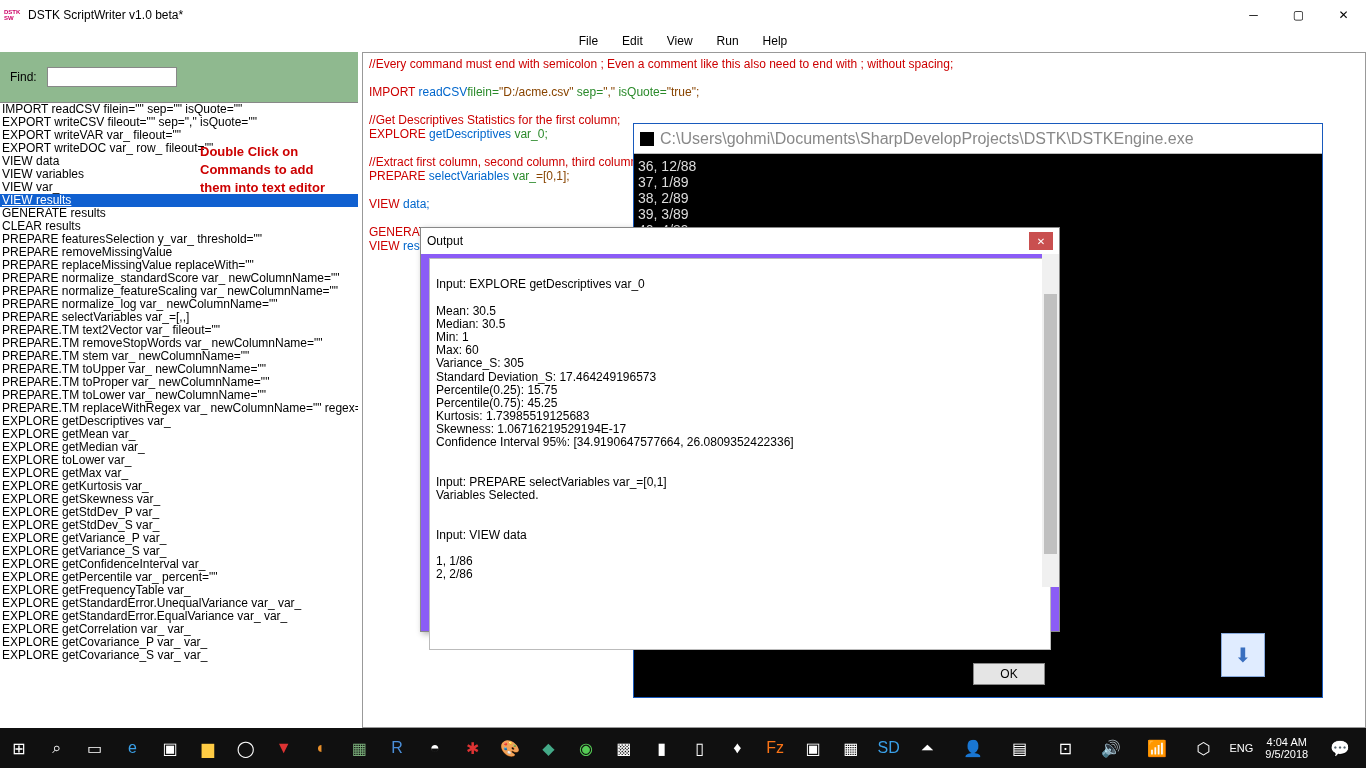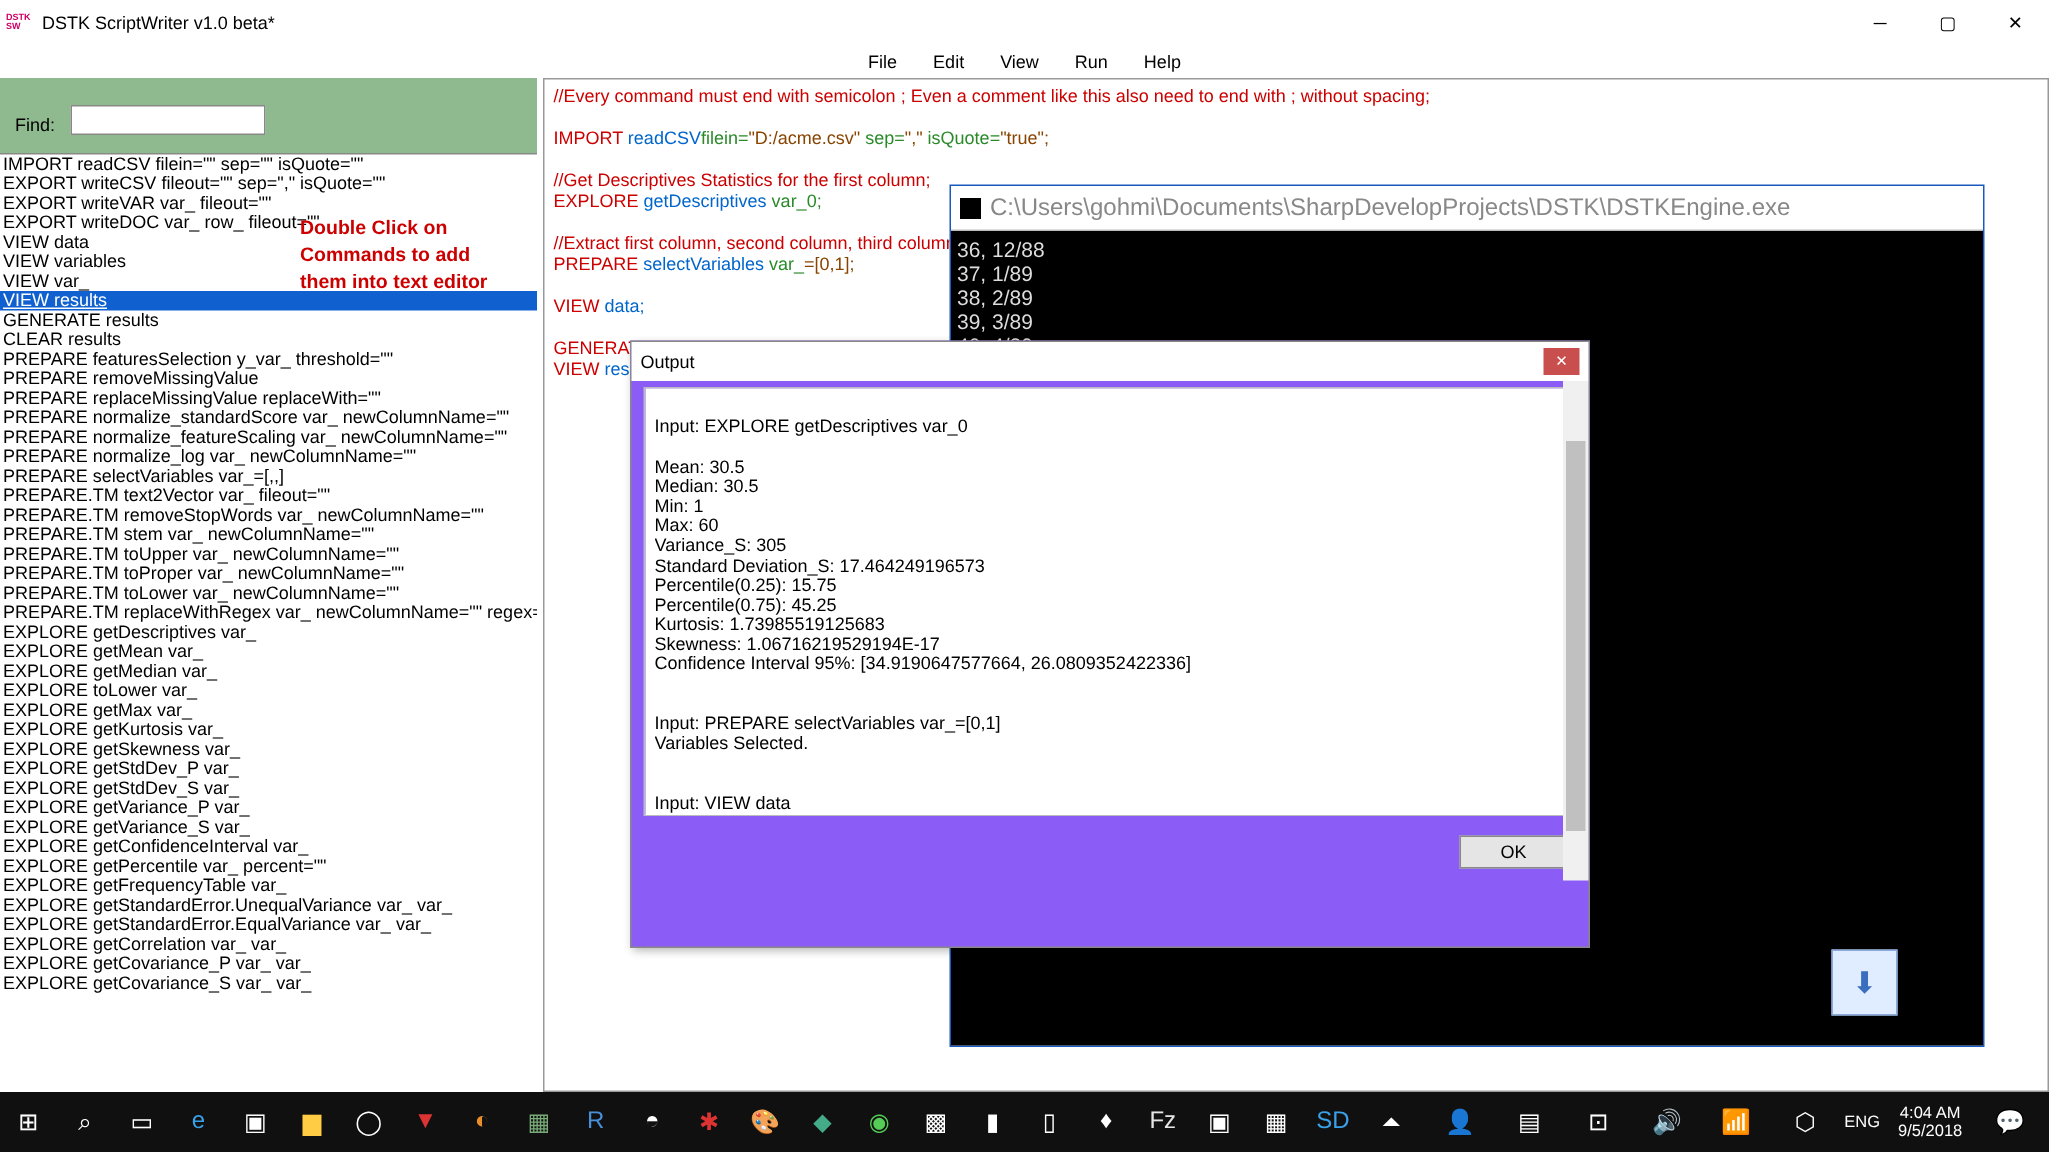--- a/index.html
+++ b/index.html
@@ -6,21 +6,21 @@
 body { width:1366px; height:768px; background:#fff; overflow:hidden; position:relative; }
 .titlebar { height:30px; display:flex; align-items:center; background:#fff; padding-left:4px; }
 .app-icon { width:18px; height:18px; display:flex; flex-direction:column; font-size:6px; font-weight:bold; color:#cc0066; margin-right:6px; line-height:1; justify-content:center; }
 .title-text { font-size:12px; flex:1; }
 .win-controls { display:flex; }
 .win-btn { width:45px; height:30px; display:flex; align-items:center; justify-content:center; font-size:12px; cursor:default; }
 .menubar { height:22px; display:flex; align-items:center; background:#fff;justify-content:center; }
 .menubar span { padding:2px 12px; font-size:12px; cursor:default; }
 .workspace { position:absolute; top:52px; left:0; right:0; bottom:40px; display:flex; }
 .left-panel { width:358px; display:flex; flex-direction:column; }
-.find-bar { background:#8fb98f; height:50px; padding:12px 10px; display:flex; align-items:flex-end; gap:10px; }
+.find-bar { background:#8fb98f; height:50px; padding:12px 10px; display:flex; align-items:center; gap:10px; }
 .find-bar label { font-size:12px; }
 .find-bar input { width:130px; height:20px; border:1px solid #888; font-size:12px; }
 .cmd-list { flex:1; background:#fff; border-top:1px solid #888; overflow:hidden; position:relative; }
 .cmd-item { font-size:12px; line-height:13px; padding:0 2px; white-space:nowrap; cursor:pointer; }
 .cmd-item.selected { background:#1060d0; color:#fff;text-decoration:underline; }
 .hint-text { position:absolute; top:40px; left:200px; width:140px; color:#cc0000; font-size:13px; font-weight:600; line-height:1.4; }
 .right-panel { flex:1; position:relative; border:1px solid #999; margin-left:4px; }
 .editor { padding:4px 6px; font-size:12px; font-family:Tahoma,sans-serif; white-space:pre; }
 .tok-comment { color:#cc0000; }
 .tok-key { color:#cc0000; }
@@ -28,21 +28,21 @@
 .tok-param { color:#2a8a2a; }
 .tok-str { color:#884400; }
 .console-win { position:absolute; top:70px; left:270px; width:690px; height:575px; background:#fff; border:1px solid #185abd; }
 .console-title { height:30px; display:flex; align-items:center; padding-left:6px; font-size:16px; color:#888; border-bottom:1px solid #bbb; background:#fff;}
 .console-title-icon { width:14px; height:14px; background:#000; margin-right:6px; }
 .console-body { background:#000; color:#ddd; font-family:Consolas,monospace; font-size:14px; padding:4px; height:calc(100% - 30px); overflow:hidden;}
 .output-dialog { position:absolute; top:227px; left:420px; width:640px; height:405px; background:#8b5cf6; border:1px solid #888; box-shadow:2px 2px 6px rgba(0,0,0,.3); z-index:10;}
 .dlg-title { height:26px; display:flex; align-items:center; padding:0 6px; font-size:12px; background:#fff;}
 .dlg-title span { flex:1; }
 .dlg-close { width:24px; height:18px; background:#c94f4f; color:#fff; display:flex; align-items:center; justify-content:center; font-size:10px; cursor:pointer;}
-.dlg-body { height:286px; margin:4px 8px; border:1px solid #bbb; padding:6px; font-size:12px; overflow-y:scroll; background:#fff;}
+.dlg-body { height:392px; margin:4px 8px; border:1px solid #bbb; padding:6px; font-size:12px; overflow-y:scroll; background:#fff;}
 .dlg-body div { line-height:1.1; white-space:pre; }
 .dlg-footer { height:40px; display:flex; justify-content:flex-end; align-items:center; padding-right:14px;}
 .ok-btn { width:72px; height:22px; border:1px solid #888; background:#e5e5e5; font-size:12px; cursor:pointer;}
 .download-icon { position:absolute; right:100px; bottom:50px; width:44px; height:44px; border:1px solid #88aadd; background:#e0ecff; display:flex; align-items:center; justify-content:center; color:#3a6fbf; font-size:20px;}
 .taskbar { position:absolute; bottom:0; left:0; right:0; height:40px; background:#101010; display:flex; align-items:center; color:#fff; }
 .tb-icon { width:40px; height:40px; display:flex; align-items:center; justify-content:center; font-size:16px; cursor:pointer;}
 .tb-right { margin-left:auto; display:flex; align-items:center; gap:6px; padding-right:6px; font-size:11px;}
 .tb-clock { text-align:center; line-height:1.1; padding:0 6px;}
 .scrollbar-v { position:absolute; right:0; top:26px; bottom:44px; width:17px; background:#f0f0f0;}
 .scrollbar-thumb { position:absolute; left:2px; right:2px; top:40px; height:260px; background:#c0c0c0;}
@@ -202,21 +202,21 @@
   <div class="tb-icon" style="color:#4a8ed8">R</div>
   <div class="tb-icon">◓</div>
   <div class="tb-icon" style="color:#d33">✱</div>
   <div class="tb-icon">🎨</div>
   <div class="tb-icon" style="color:#4a8">◆</div>
   <div class="tb-icon" style="color:#5c5">◉</div>
   <div class="tb-icon">▩</div>
   <div class="tb-icon">▮</div>
   <div class="tb-icon">▯</div>
   <div class="tb-icon">♦</div>
-  <div class="tb-icon" style="color:#e5e5e5">Fz</div>
+  <div class="tb-icon" style="color:#f97316">Fz</div>
   <div class="tb-icon">▣</div>
   <div class="tb-icon">▦</div>
   <div class="tb-icon" style="color:#3aa0e8">SD</div>
   <div class="tb-right">
     <span class="tb-icon">⏶</span>
     <span class="tb-icon">👤</span>
     <span class="tb-icon">▤</span>
     <span class="tb-icon">⊡</span>
     <span class="tb-icon">🔊</span>
     <span class="tb-icon">📶</span>

